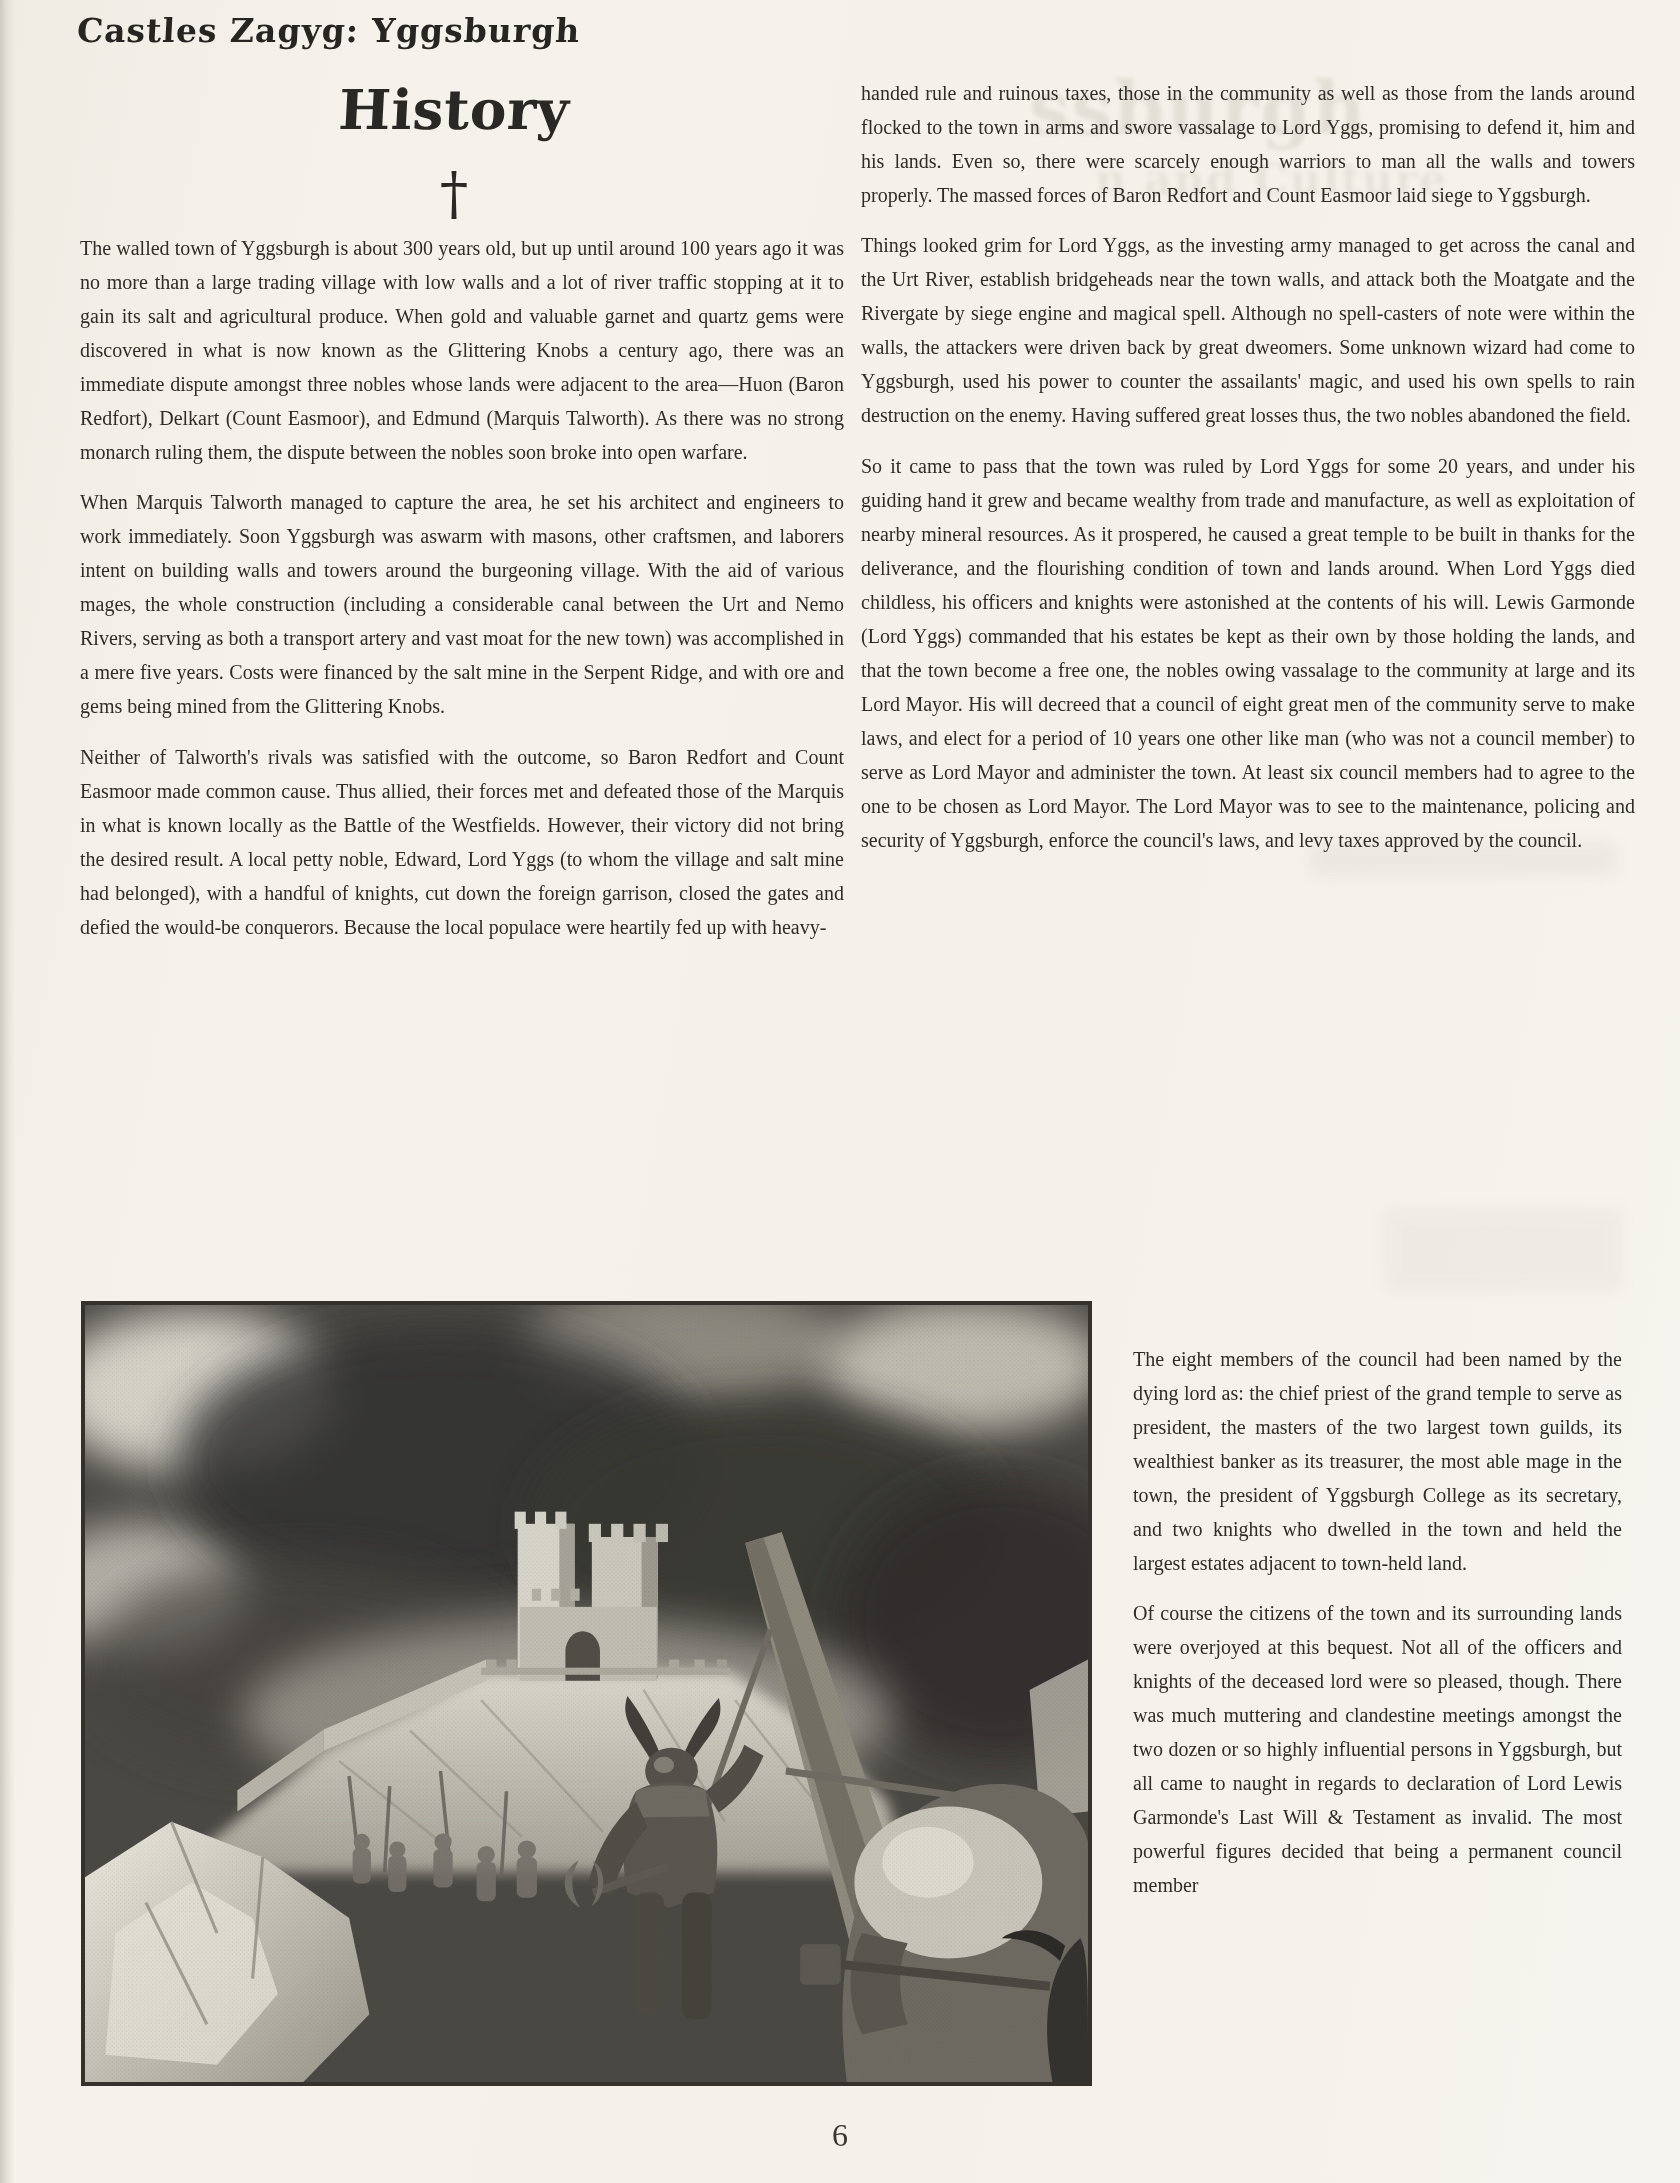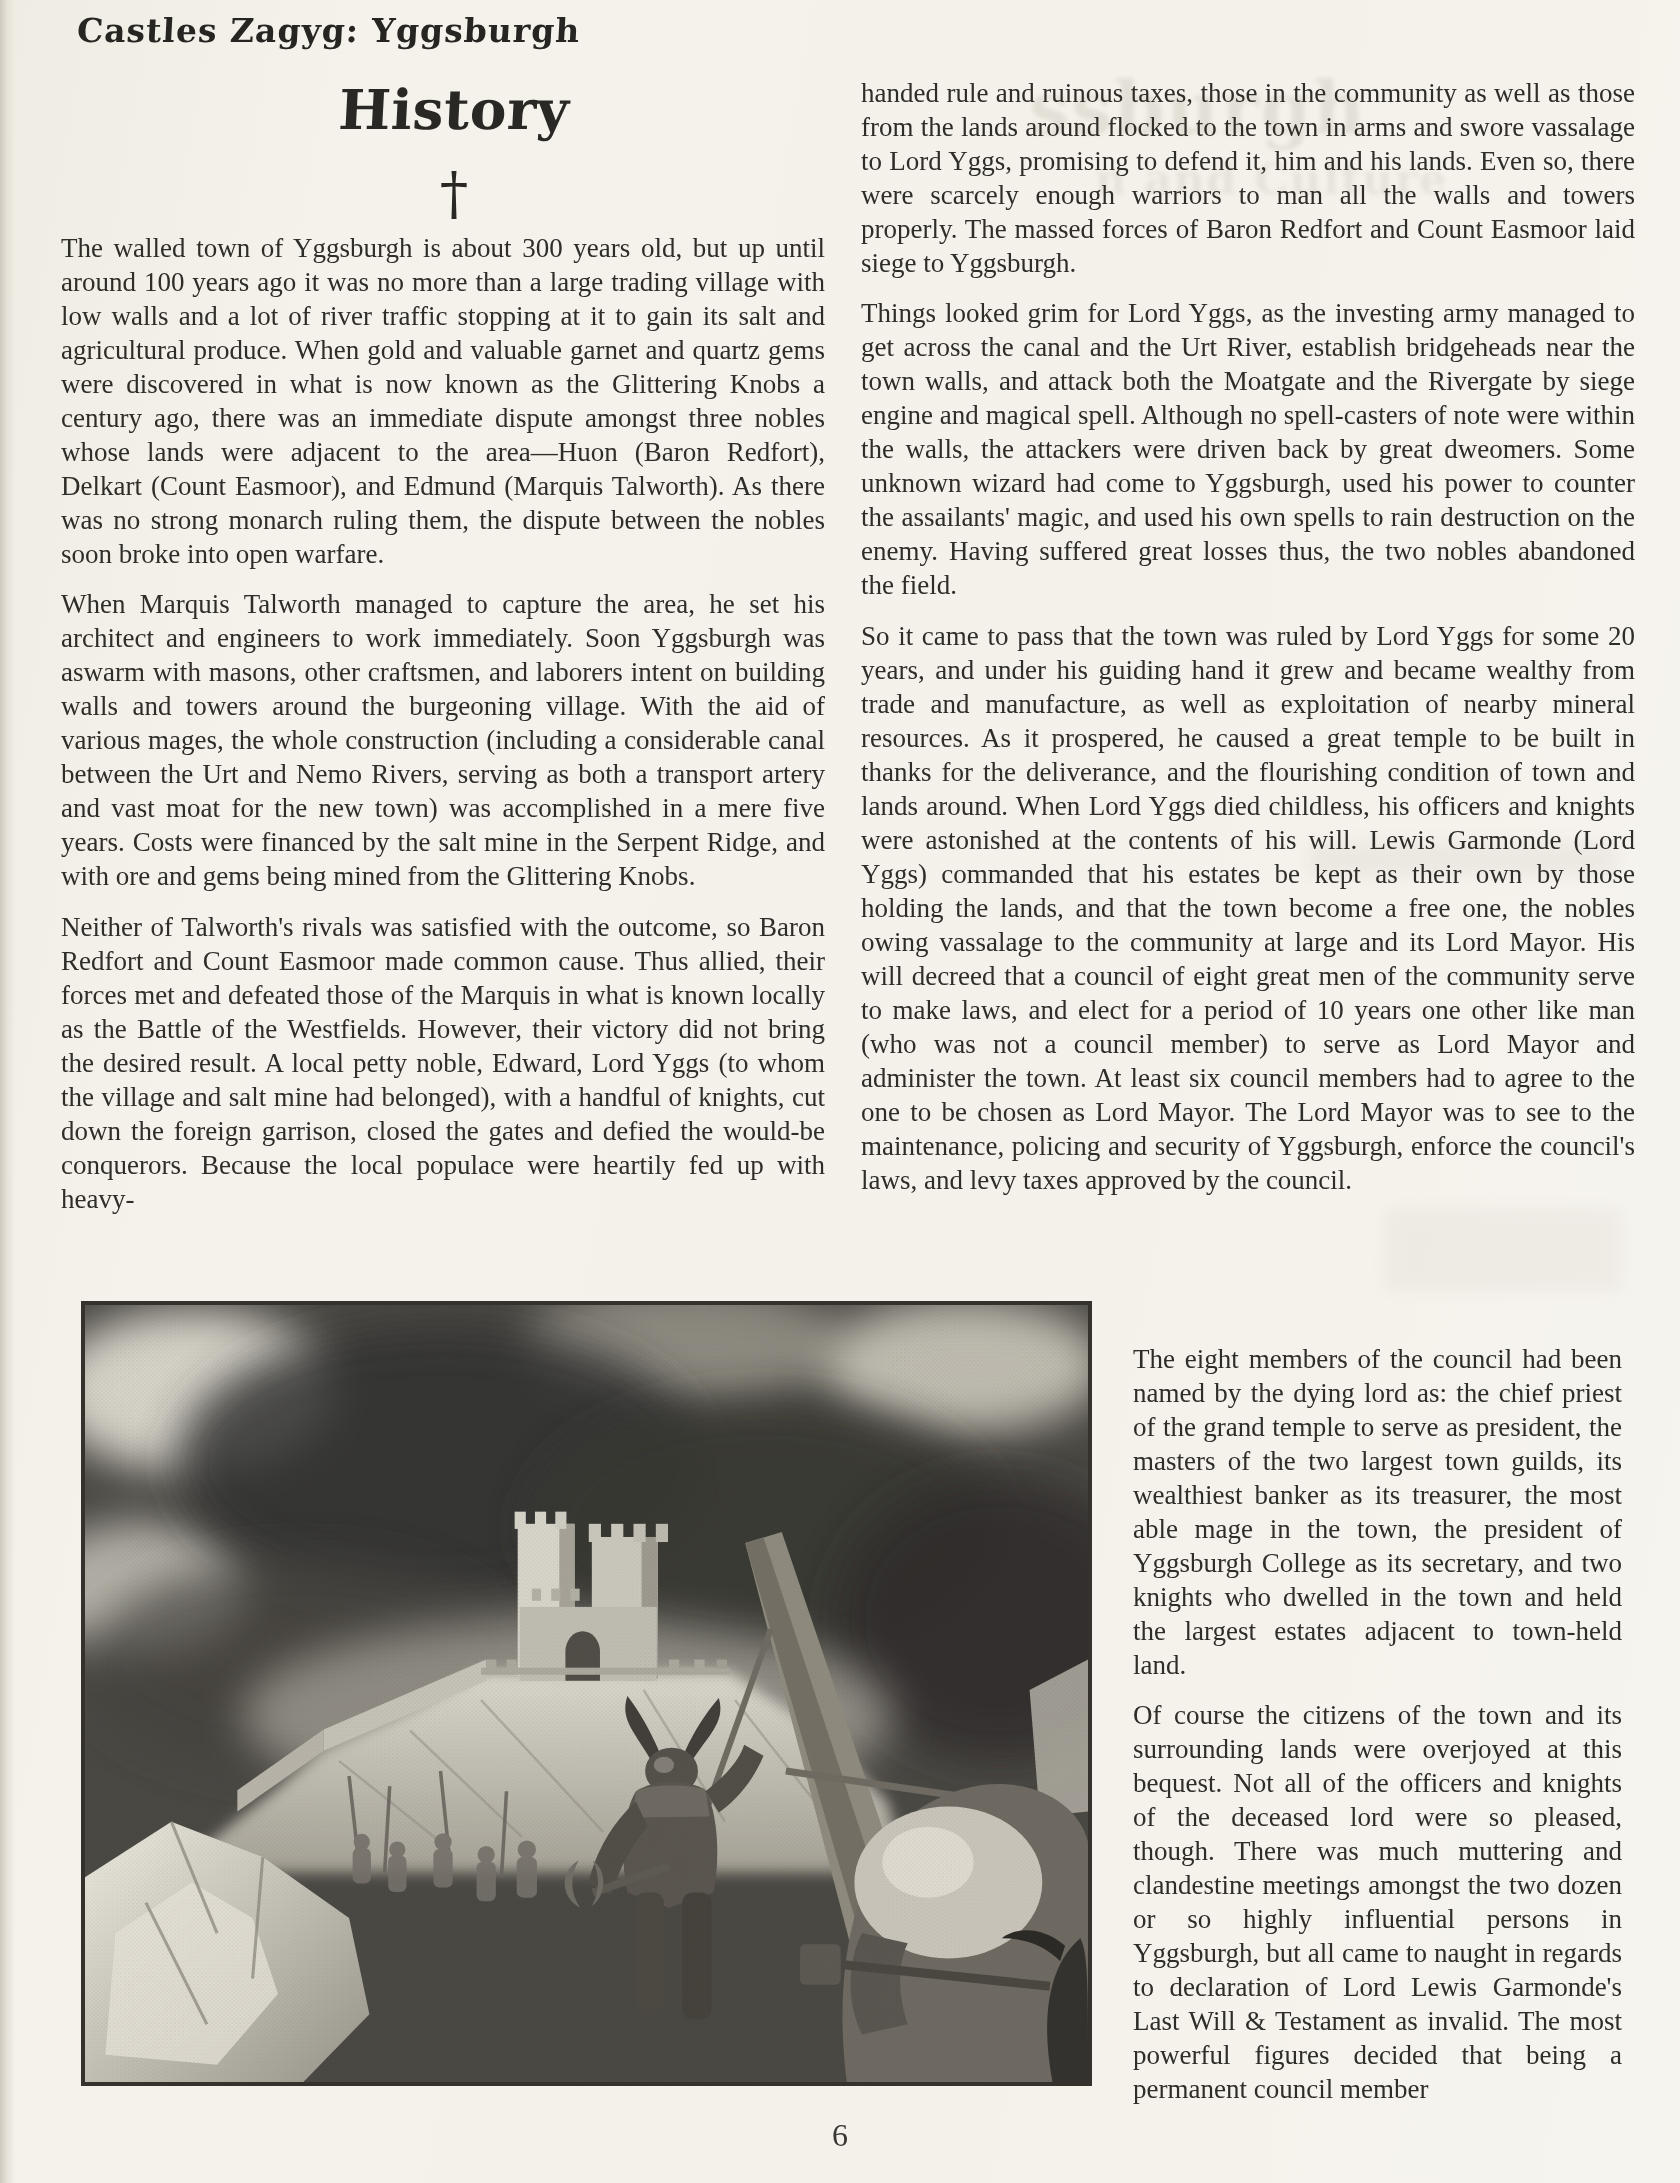--- a/index.html
+++ b/index.html
@@ -29,25 +29,25 @@
     font-size:55px;font-weight:bold;letter-spacing:0.5px;
     color:#2a2825;transform:skewX(-3deg);
   }
   .ornament{
     position:absolute;left:72px;top:165px;width:764px;
     text-align:center;font-size:57px;line-height:1;
     color:#2a2825;font-family:"DejaVu Serif",serif;
   }
   .col{
     position:absolute;
-    font-size:27px;line-height:34px;
+    font-size:20px;line-height:34px;
     text-align:justify;
   }
   .col p{margin:0 0 16.4px 0;}
-  .col-left{left:61px;top:231px;width:764px;}
+  .col-left{left:80px;top:231px;width:764px;}
   .col-right{left:861px;top:76px;width:774px;}
   .col-bottomright{left:1133px;top:1342px;width:489px;}
   .illustration-frame{
     position:absolute;left:81px;top:1301px;width:1011px;height:785px;
     border:4.6px solid #35322d;box-sizing:border-box;background:#44423e;
   }
   .illustration-frame svg{display:block;width:100%;height:100%;}
   .page-number{
     position:absolute;left:0;top:2117px;width:1680px;
     text-align:center;font-size:32px;color:#3a3833;

